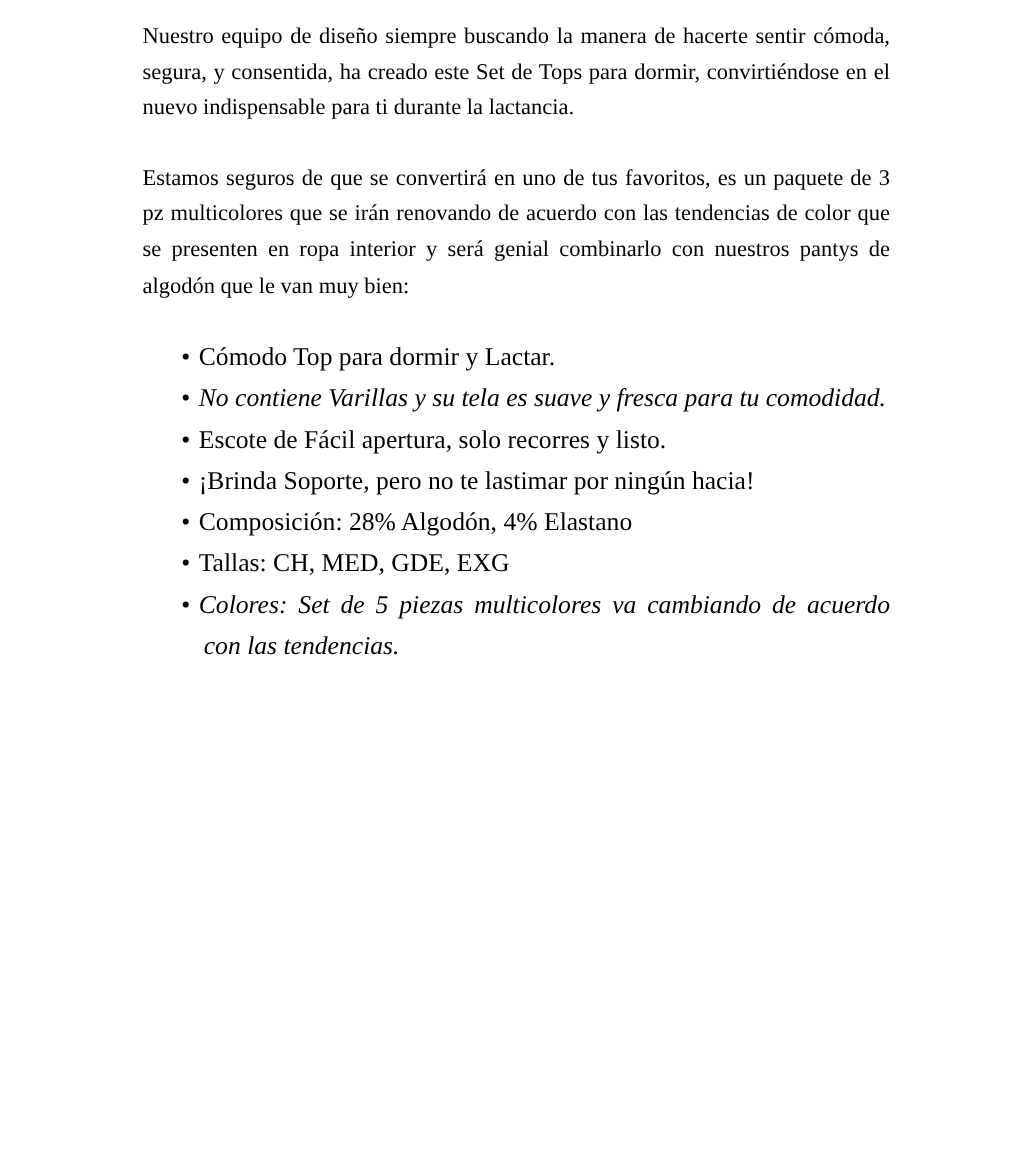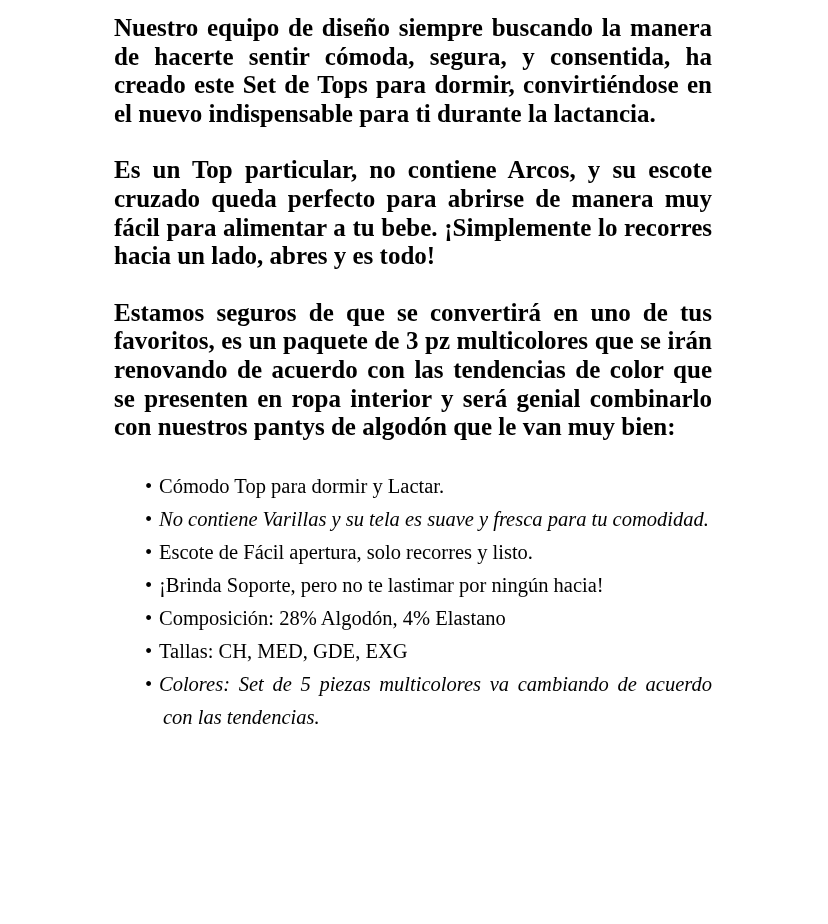--- a/index.html
+++ b/index.html
@@ -20,28 +20,27 @@
     height: 924px;
     background: #ffffff;
   }
   .content {
     position: absolute;
     left: 114px;
     top: 14px;
     width: 598px;
   }
   .para {
-    font-size: 25px;
+    font-size: 18px;
     line-height: 28.6px;
     text-align: justify;
     text-justify: inter-word;
     margin: 0 0 28px 0;
     hyphens: none;
     word-spacing: 0px;
-    font-weight: bold;
   }
   .para:last-child {
     margin-bottom: 0;
   }
   .bullet-list {
     list-style: none;
     margin: 0;
     padding: 0;
     position: relative;
     left: 31px;
@@ -87,21 +86,20 @@
     text-indent: -4px;
   }
 </style>
 </head>
 <body>
 
 <div class="page">
   <div class="content">
 
     <p class="para">Nuestro equipo de diseño siempre buscando la manera de hacerte sentir cómoda, segura, y consentida, ha creado este Set de Tops para dormir, convirtiéndose en el nuevo indispensable para ti durante la lactancia.</p>
-    <p class="para">Es un Top particular, no contiene Arcos, y su escote cruzado queda perfecto para abrirse de manera muy fácil para alimentar a tu bebe. ¡Simplemente lo recorres hacia un lado, abres y es todo!</p>
     <p class="para">Estamos seguros de que se convertirá en uno de tus favoritos, es un paquete de 3 pz multicolores que se irán renovando de acuerdo con las tendencias de color que se presenten en ropa interior y será genial combinarlo con nuestros pantys de algodón que le van muy bien:</p>
 
     <ul class="bullet-list">
       <li class="bullet-item">
         <span class="bullet-marker">•</span>
         <span class="btext">Cómodo Top para dormir y Lactar.</span>
       </li>
       <li class="bullet-item wraps">
         <span class="bullet-marker">•</span>
         <span class="btext">No contiene Varillas y su tela es suave y fresca para tu comodidad.</span>

